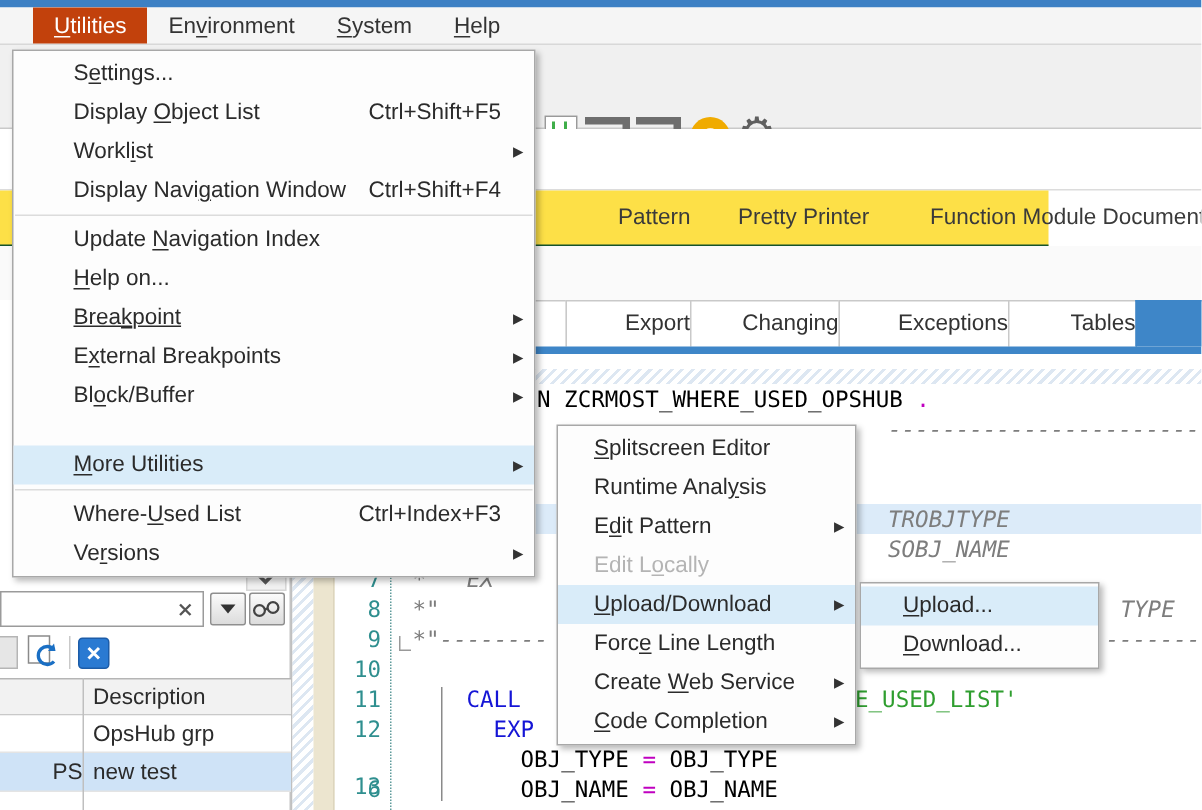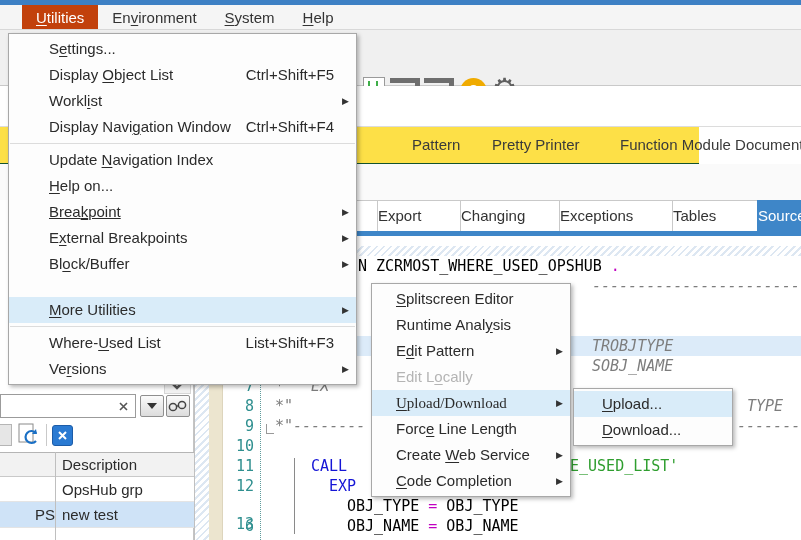--- a/index.html
+++ b/index.html
@@ -19,21 +19,21 @@
   .fnrow{left:0;top:127px;width:699px;height:37px;background:#fde047;border-bottom:1px solid #14532d;box-sizing:border-box}
   .fnbtn{position:absolute;top:0;height:36px;line-height:36px;color:#3a3a3a;white-space:nowrap}
   .namerow{left:0;top:164px;width:801px;height:36px;background:#fafafa}
   .namefield{left:395px;top:172px;width:313px;height:26px;background:#e9e9e9;border:1px solid #bdbdbd;
              box-sizing:border-box;line-height:24px;padding-left:14px;color:#222;letter-spacing:.5px}
   .activelbl{left:718px;top:164px;height:36px;line-height:36px;color:#333}
 
   
   .tabs{left:340px;top:200px;height:31px;display:flex}
   .tab{box-sizing:border-box;border:1px solid #c9c9c9;border-bottom:none;background:#fff;margin-right:-1px;
-       text-align:left;line-height:29px;color:#333;white-space:nowrap;overflow:hidden}
+       text-align:right;line-height:29px;color:#333;white-space:nowrap;overflow:hidden}
   .tab.active{background:#3e86c8;color:#fff;border-color:#3e86c8}
   .tabstrip{left:194px;top:231px;width:607px;height:5px;background:#3e86c8}
 
   
   .editorbg{left:194px;top:236px;width:607px;height:304px;background:#fff;border-left:1px solid #c0c0c0;box-sizing:border-box}
   .hatch{background:repeating-linear-gradient(135deg,#ffffff 0 3px,#dde7f2 3px 5px)}
   .hatchtop{left:195px;top:246px;width:606px;height:10px}
   .hatchcol{left:195px;top:246px;width:14px;height:294px}
   .beigecol{left:209px;top:246px;width:14px;height:294px;background:#ece5cf;border-right:1px solid #ddd5bd;box-sizing:border-box}
   .linenum{position:absolute;left:223px;width:31px;height:20px;line-height:20px;text-align:right;color:#2f8f8f;
@@ -250,29 +250,29 @@
       <div class="mi" style="padding-left: 40px;"><span>Workl<u>i</u>st</span><span class="arr">▶</span></div>
       <div class="mi" style="padding-left: 40px;"><span>Display Navi<u>g</u>ation Window</span><span class="sc">Ctrl+Shift+F4</span></div>
       <div class="msep"></div>
       <div class="mi" style="padding-left: 40px;"><span>Update <u>N</u>avigation Index</span></div>
       <div class="mi" style="padding-left: 40px;"><span><u>H</u>elp on...</span></div>
       <div class="mi" style="padding-left: 40px; text-decoration: underline;"><span>Brea<u>k</u>point</span><span class="arr">▶</span></div>
       <div class="mi" style="padding-left: 40px;"><span>E<u>x</u>ternal Breakpoints</span><span class="arr">▶</span></div>
       <div class="mi" style="padding-left: 40px;"><span>Bl<u>o</u>ck/Buffer</span><span class="arr">▶</span></div>
       <div class="mi sel" style="padding-left: 40px; margin-top: 20px;"><span><u>M</u>ore Utilities</span><span class="arr">▶</span></div>
       <div class="msep"></div>
-      <div class="mi" style="padding-left: 40px;"><span>Where-<u>U</u>sed List</span><span class="sc">List+Shift+F3</span></div>
+      <div class="mi" style="padding-left: 40px;"><span>Where-<u>U</u>sed List</span><span class="sc">Ctrl+Index+F3</span></div>
       <div class="mi" style="padding-left: 40px;"><span>Ve<u>r</u>sions</span><span class="arr">▶</span></div>
     </div>
   <div class="menu" id="menu-more" style="left:371px;top:283px;width:200px;z-index:21">
       <div class="mi" style="padding-left: 24px;"><span><u>S</u>plitscreen Editor</span></div>
       <div class="mi" style="padding-left: 24px;"><span>Runtime Anal<u>y</u>sis</span></div>
       <div class="mi" style="padding-left: 24px;"><span>E<u>d</u>it Pattern</span><span class="arr">▶</span></div>
       <div class="mi dis" style="padding-left: 24px;"><span>Edit L<u>o</u>cally</span></div>
-      <div class="mi sel" style="padding-left: 24px; font-family: Liberation Serif, serif;"><span><u>U</u>pload/Download</span><span class="arr">▶</span></div>
+      <div class="mi sel" style="padding-left: 24px;"><span><u>U</u>pload/Download</span><span class="arr">▶</span></div>
       <div class="mi" style="padding-left: 24px;"><span>Forc<u>e</u> Line Length</span></div>
       <div class="mi" style="padding-left: 24px;"><span>Create <u>W</u>eb Service</span><span class="arr">▶</span></div>
       <div class="mi" style="padding-left: 24px;"><span><u>C</u>ode Completion</span><span class="arr">▶</span></div>
     </div>
   <div class="menu" id="menu-upload" style="left:573px;top:388px;width:160px;z-index:22">
       <div class="mi sel" style="padding-left: 28px;"><span><u>U</u>pload...</span></div>
       <div class="mi" style="padding-left: 28px;"><span><u>D</u>ownload...</span></div>
     </div>
 
 </div>

